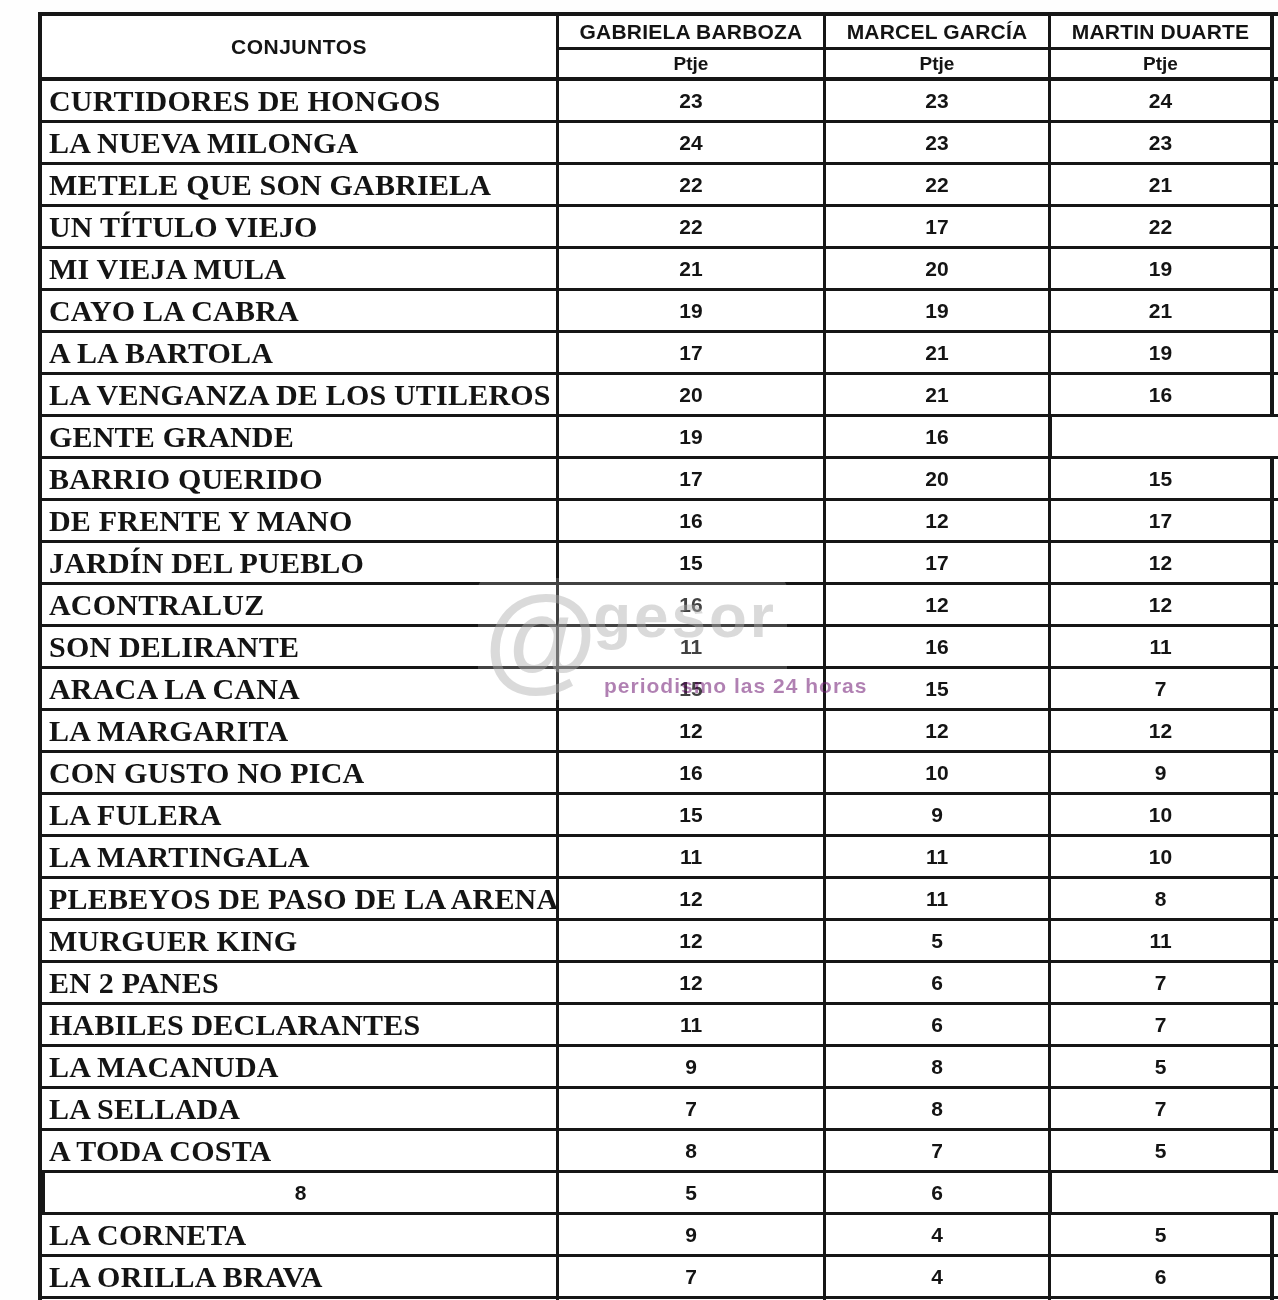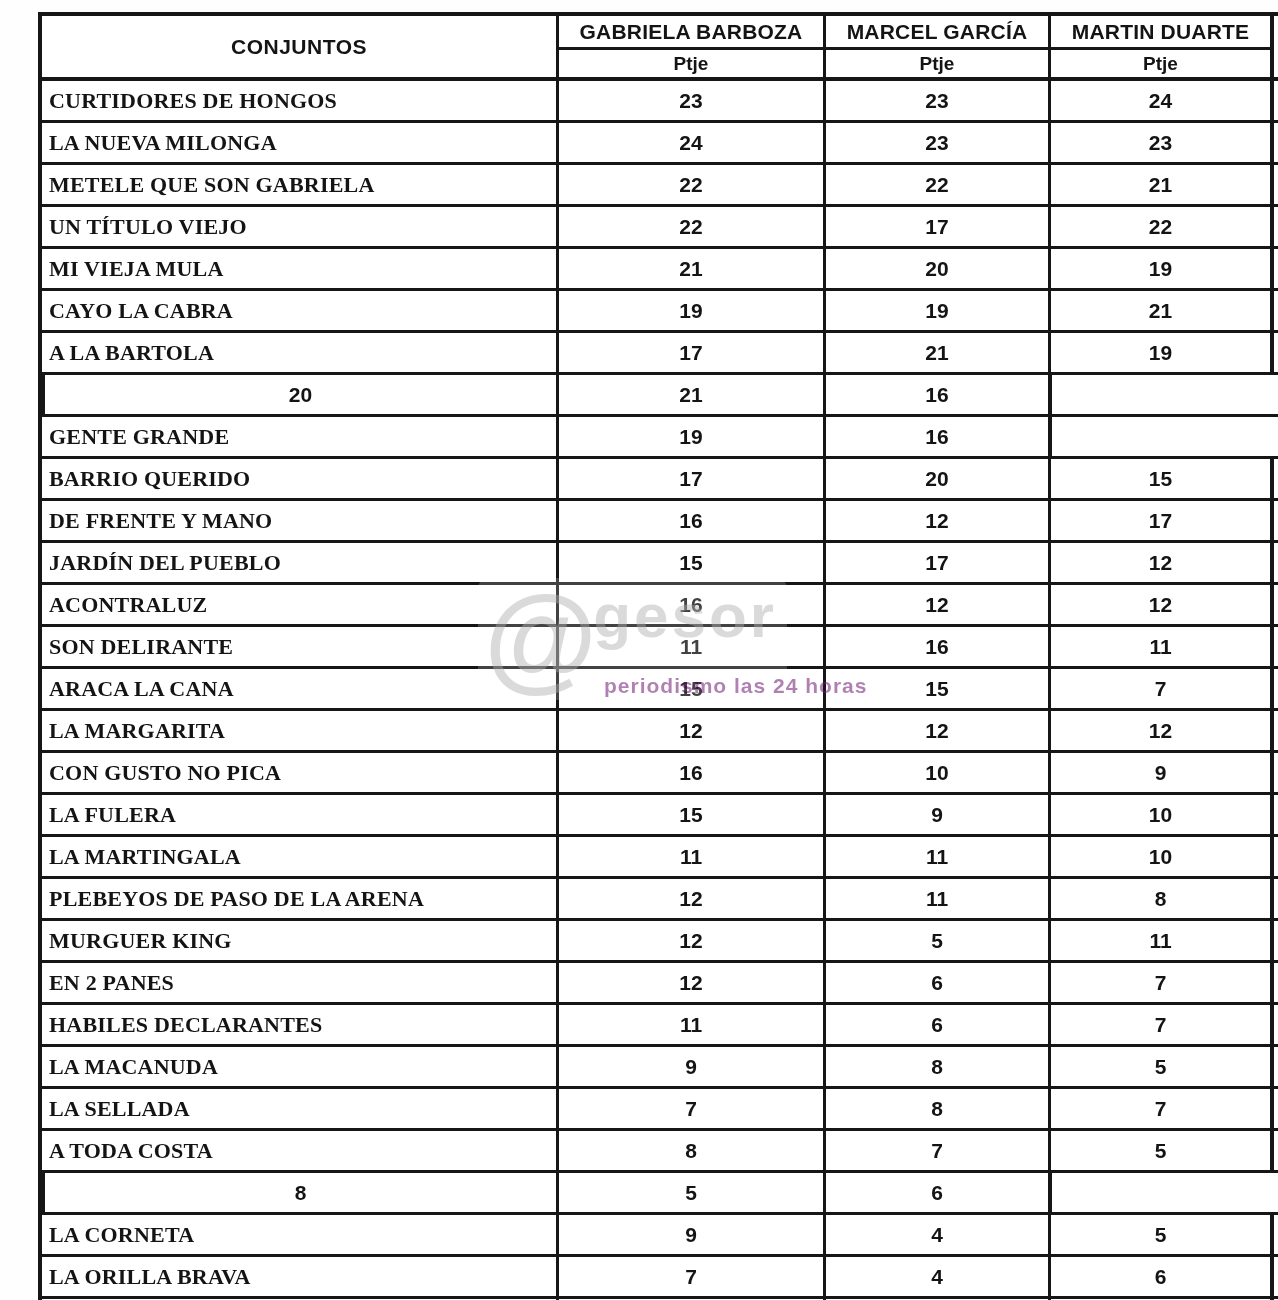--- a/index.html
+++ b/index.html
@@ -76,21 +76,21 @@
   .trow {
     height: 39px;
     border-bottom: 3px solid #161616;
   }
   .trow:last-child { border-bottom: none; }
   .name-cell {
     justify-content: flex-start;
     padding-left: 7px;
     font-family: "Liberation Serif", serif;
     font-weight: bold;
-    font-size: 22px;
+    font-size: 30px;
     letter-spacing: 0.2px;
     white-space: nowrap;
   }
   .score-cell {
     font-size: 21px;
     font-weight: bold;
   }
 
   
   .watermark {
@@ -201,20 +201,21 @@
 
   <div class="grid-row trow">
     <div class="cell name-cell">A LA BARTOLA</div>
     <div class="cell score-cell vline">17</div>
     <div class="cell score-cell vline">21</div>
     <div class="cell score-cell vline">19</div>
     <div class="cell vthick"></div>
   </div>
 
   <div class="grid-row trow">
+    <div class="cell name-cell">LA VENGANZA DE LOS UTILEROS</div>
     <div class="cell score-cell vline">20</div>
     <div class="cell score-cell vline">21</div>
     <div class="cell score-cell vline">16</div>
     <div class="cell vthick"></div>
   </div>
 
   <div class="grid-row trow">
     <div class="cell name-cell">GENTE GRANDE</div>
     <div class="cell score-cell vline">19</div>
     <div class="cell score-cell vline">16</div>

